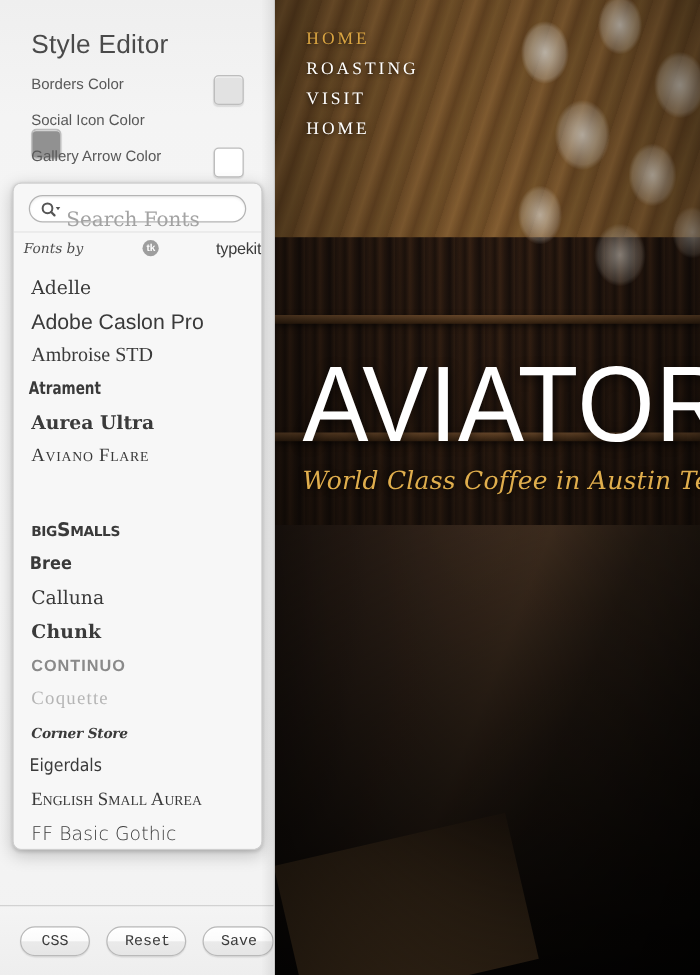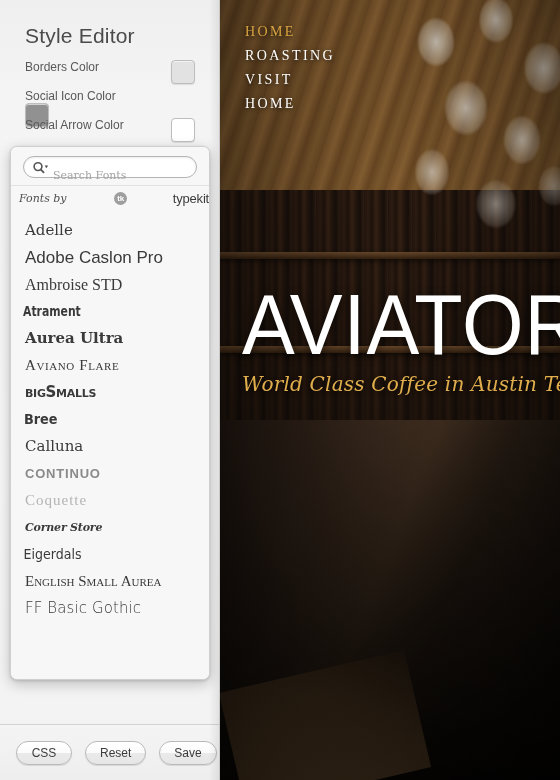--- a/index.html
+++ b/index.html
@@ -112,21 +112,21 @@
     align-items: center;
     margin-right: 4px;
   }
   .search-icon svg { display: block; }
 
   .search-input {
     border: none;
     outline: none;
     background: transparent;
     font-family: "DejaVu Serif", serif;
-    font-size: 11px;
+    font-size: 16px;
     color: #ec4899;
     width: 150px;
     padding: 0;
     margin-top: 16px;
   }
   .search-input::placeholder { color: #a3a3a3; }
 
   .typekit-bar {
     height: 26px;
     border-top: 1px solid #e2e2e2;
@@ -185,21 +185,21 @@
   .f-adelle        { font-family: "DejaVu Serif", serif; font-size: 15px; }
   .f-caslon        { font-family: Liberation Sans, sans-serif; font-size: 17px; }
   .f-ambroise      { font-family: "Liberation Serif", serif; font-size: 16px; letter-spacing: 0px; }
   .f-atrament      { font-family: "DejaVu Sans Condensed", "Liberation Sans", sans-serif;
                      font-size: 14px; font-weight: 600; transform: scaleX(0.86);
                      transform-origin: left center; }
   .f-aurea         { font-family: "DejaVu Serif", serif; font-weight: bold; font-size: 15px; }
   .f-aviano        { font-family: "Liberation Serif", serif; font-size: 15px;
                      font-variant: small-caps; letter-spacing: 0.6px; }
   .f-bigsmalls     { font-family: "DejaVu Sans", sans-serif; font-weight: bold;
-                     font-size: 15px; font-variant: small-caps; letter-spacing: -0.3px; }
+                     font-size: 15px; font-variant: small-caps; letter-spacing: -0.3px; margin-top: 32px; }
   .f-bree          { font-family: "DejaVu Sans", sans-serif; font-weight: bold;
                      font-size: 14px; transform: scaleX(0.92); transform-origin: left center; }
   .f-calluna       { font-family: "DejaVu Serif", serif; font-size: 15px; font-weight: 300; }
   .f-callunasans   { font-family: "DejaVu Sans", sans-serif; font-size: 14px; font-weight: 300; }
   .f-chunk         { font-family: "DejaVu Serif", serif; font-weight: bold;
                      font-size: 15px; letter-spacing: 0.2px; }
   .f-continuo      { font-family: "Liberation Sans", sans-serif; font-size: 13px;
                      font-weight: bold; text-transform: uppercase; letter-spacing: 0.8px;
                      color: #8a8a8a; }
   .f-coquette      { font-family: "Liberation Serif", serif; font-size: 15px;
@@ -227,21 +227,21 @@
   }
 
   .btn {
     min-width: 56px;
     height: 24px;
     padding: 0 14px;
     border: 1px solid #b9b9b9;
     border-radius: 12px;
     background: linear-gradient(to bottom, #ffffff 0%, #fbfbfb 48%, #eaeaea 52%, #e6e6e6 100%);
     box-shadow: 0 1px 1px rgba(0,0,0,0.10), inset 0 1px 0 rgba(255,255,255,0.9);
-    font-family: Liberation Sans, sans-serif;
+    font-family: Liberation Mono, monospace;
     font-size: 12px;
     color: #3b3b3b;
     cursor: pointer;
     line-height: 22px;
     text-align: center;
   }
 
   
   .preview {
     position: absolute;
@@ -413,21 +413,21 @@
 
     <div class="prop-row prop-row-0">
       <span class="prop-label">Borders Color</span>
       <span class="swatch" style="background:#e2e2e2"></span>
     </div>
     <div class="prop-row prop-row-1">
       <span class="prop-label">Social Icon Color</span>
       <span class="swatch" style="background:#919191"></span>
     </div>
     <div class="prop-row prop-row-2">
-      <span class="prop-label">Social Arrow Color</span>
+      <span class="prop-label">Gallery Arrow Color</span>
       <span class="swatch" style="background:#ffffff"></span>
     </div>
 
     <div class="font-dropdown">
 
       <div class="search-wrap">
         <div class="search-field">
           <span class="search-icon">
             <svg width="17" height="13" viewBox="0 0 17 13">
               <circle cx="6" cy="5.6" r="3.9" fill="none" stroke="#555" stroke-width="1.6"></circle>
@@ -448,20 +448,21 @@
       <div class="font-list">
         <div class="font-item f-adelle">Adelle</div>
         <div class="font-item f-caslon">Adobe Caslon Pro</div>
         <div class="font-item f-ambroise">Ambroise STD</div>
         <div class="font-item f-atrament">Atrament</div>
         <div class="font-item f-aurea">Aurea Ultra</div>
         <div class="font-item f-aviano">Aviano Flare</div>
         <div class="font-item f-bigsmalls">bigSmalls</div>
         <div class="font-item f-bree">Bree</div>
         <div class="font-item f-calluna">Calluna</div>
+        <div class="font-item f-chunk">Chunk</div>
         <div class="font-item f-continuo">Continuo</div>
         <div class="font-item f-coquette">Coquette</div>
         <div class="font-item f-cornerstore">Corner Store</div>
         <div class="font-item f-eigerdals">Eigerdals</div>
         <div class="font-item f-english">English Small Aurea</div>
         <div class="font-item f-ffbasic">FF Basic Gothic</div>
       </div>
     </div>
 
     <div class="panel-footer">

